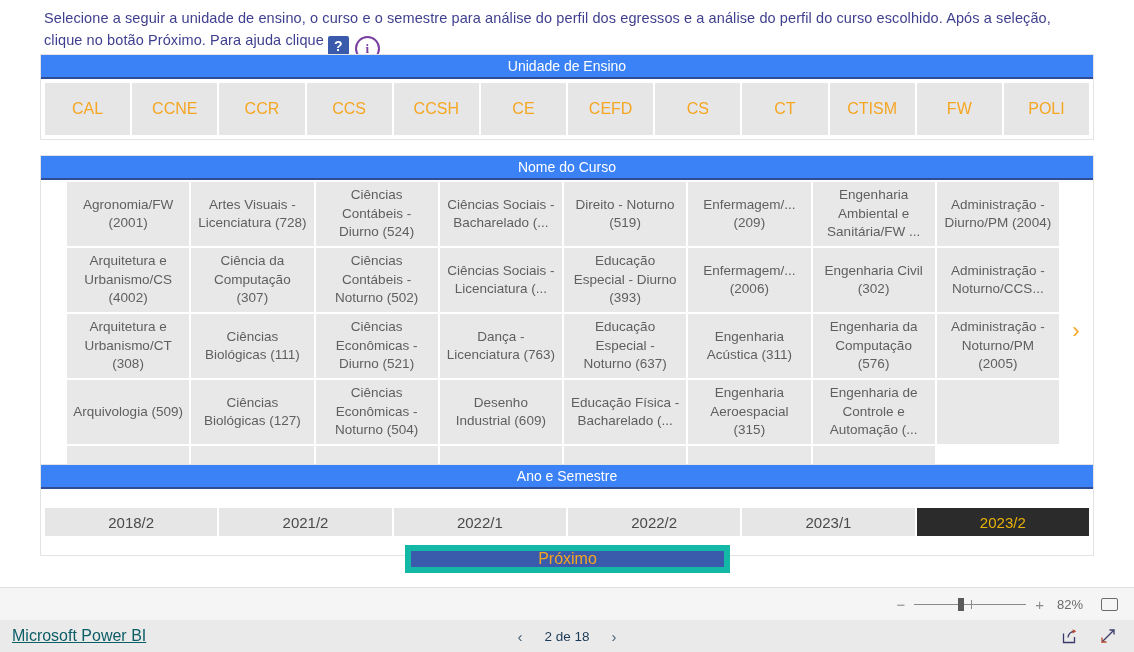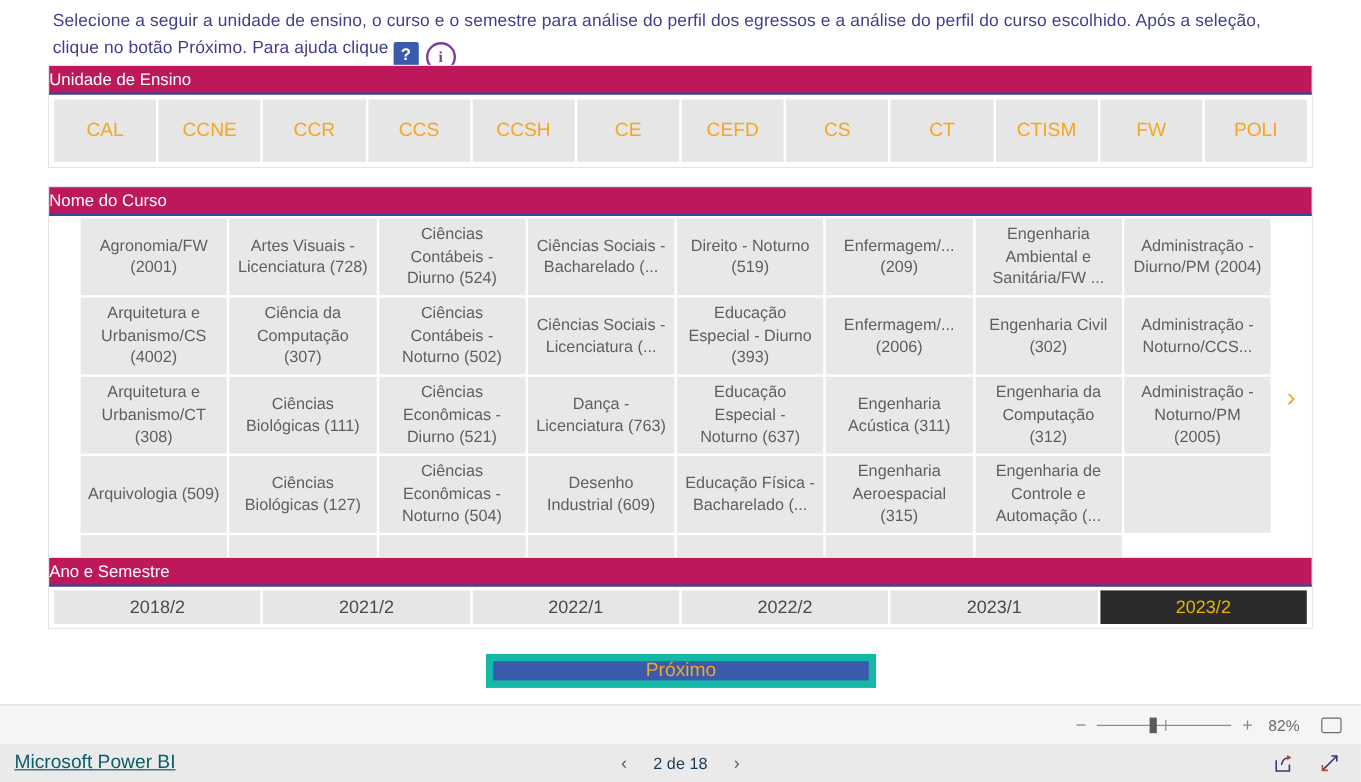--- a/index.html
+++ b/index.html
@@ -30,21 +30,21 @@
   .ico-info{
     width:21px;height:21px;border:2px solid #7a3fa0;color:#7a3fa0;
     border-radius:50%;
     display:inline-flex;align-items:center;justify-content:center;
     font-size:13px;font-weight:bold;line-height:1;font-family:"Liberation Serif",serif;
   }
   
   .slicer{position:absolute;left:41px;width:1052px;background:#ffffff;
           box-shadow:0 0 0 1px #e3e3e3;}
   .slicer-title{
-    background:#be185d;color:#ffffff;text-align:left;
+    background:#3b82f6;color:#ffffff;text-align:center;
     font-size:14px;line-height:22px;height:22px;
     border-bottom:2px solid #2f4d96;
   }
   .slicer-body{display:flex;background:#ffffff;}
   .chip{
     background:#e6e6e6;color:#f5a623;
     font-size:16px;display:flex;align-items:center;justify-content:center;
     height:52px;flex:1 1 0;margin:4px 1px;text-align:center;
   }
   
@@ -62,21 +62,21 @@
     gap:2px 2px;height:300px;overflow:hidden;padding-top:2px;
   }
   .course-cell{
     background:#e8e8e8;color:#5f5f5f;
     font-size:13.5px;line-height:18.5px;
     display:flex;align-items:center;justify-content:center;
     text-align:center;padding:2px 6px;box-sizing:border-box;height:64px;
   }
   
   #sem-slicer{top:465px;}
-  #sem-slicer .slicer-body{padding:0 3px;}
+  #sem-slicer .slicer-body{padding:16px 3px;}
   .sem-chip{
     background:#e6e6e6;color:#4a4a4a;font-size:15px;
     display:flex;align-items:center;justify-content:center;
     height:28px;flex:1 1 0;margin:3px 1px;
   }
   .sem-chip.selected{background:#2b2b2b;color:#eab308;}
   
   .next-btn{
     position:absolute;left:405px;top:545px;width:325px;height:28px;
     background:#3a5bab;border:6px solid #14b8a6;
@@ -173,21 +173,21 @@
           <div class="course-cell">Educação Especial - Diurno (393)</div>
           <div class="course-cell">Enfermagem/... (2006)</div>
           <div class="course-cell">Engenharia Civil (302)</div>
           <div class="course-cell">Administração - Noturno/CCS...</div>
           <div class="course-cell">Arquitetura e Urbanismo/CT (308)</div>
           <div class="course-cell">Ciências Biológicas (111)</div>
           <div class="course-cell">Ciências Econômicas - Diurno (521)</div>
           <div class="course-cell">Dança - Licenciatura (763)</div>
           <div class="course-cell">Educação Especial - Noturno (637)</div>
           <div class="course-cell">Engenharia Acústica (311)</div>
-          <div class="course-cell">Engenharia da Computação (312)</div>
+          <div class="course-cell">Engenharia da Computação (576)</div>
           <div class="course-cell">Administração - Noturno/PM (2005)</div>
           <div class="course-cell">Arquivologia (509)</div>
           <div class="course-cell">Ciências Biológicas (127)</div>
           <div class="course-cell">Ciências Econômicas - Noturno (504)</div>
           <div class="course-cell">Desenho Industrial (609)</div>
           <div class="course-cell">Educação Física - Bacharelado (...</div>
           <div class="course-cell">Engenharia Aeroespacial (315)</div>
           <div class="course-cell">Engenharia de Controle e Automação (...</div>
           <div class="course-cell"></div>
           <div class="course-cell">Artes Visuais ...</div>

